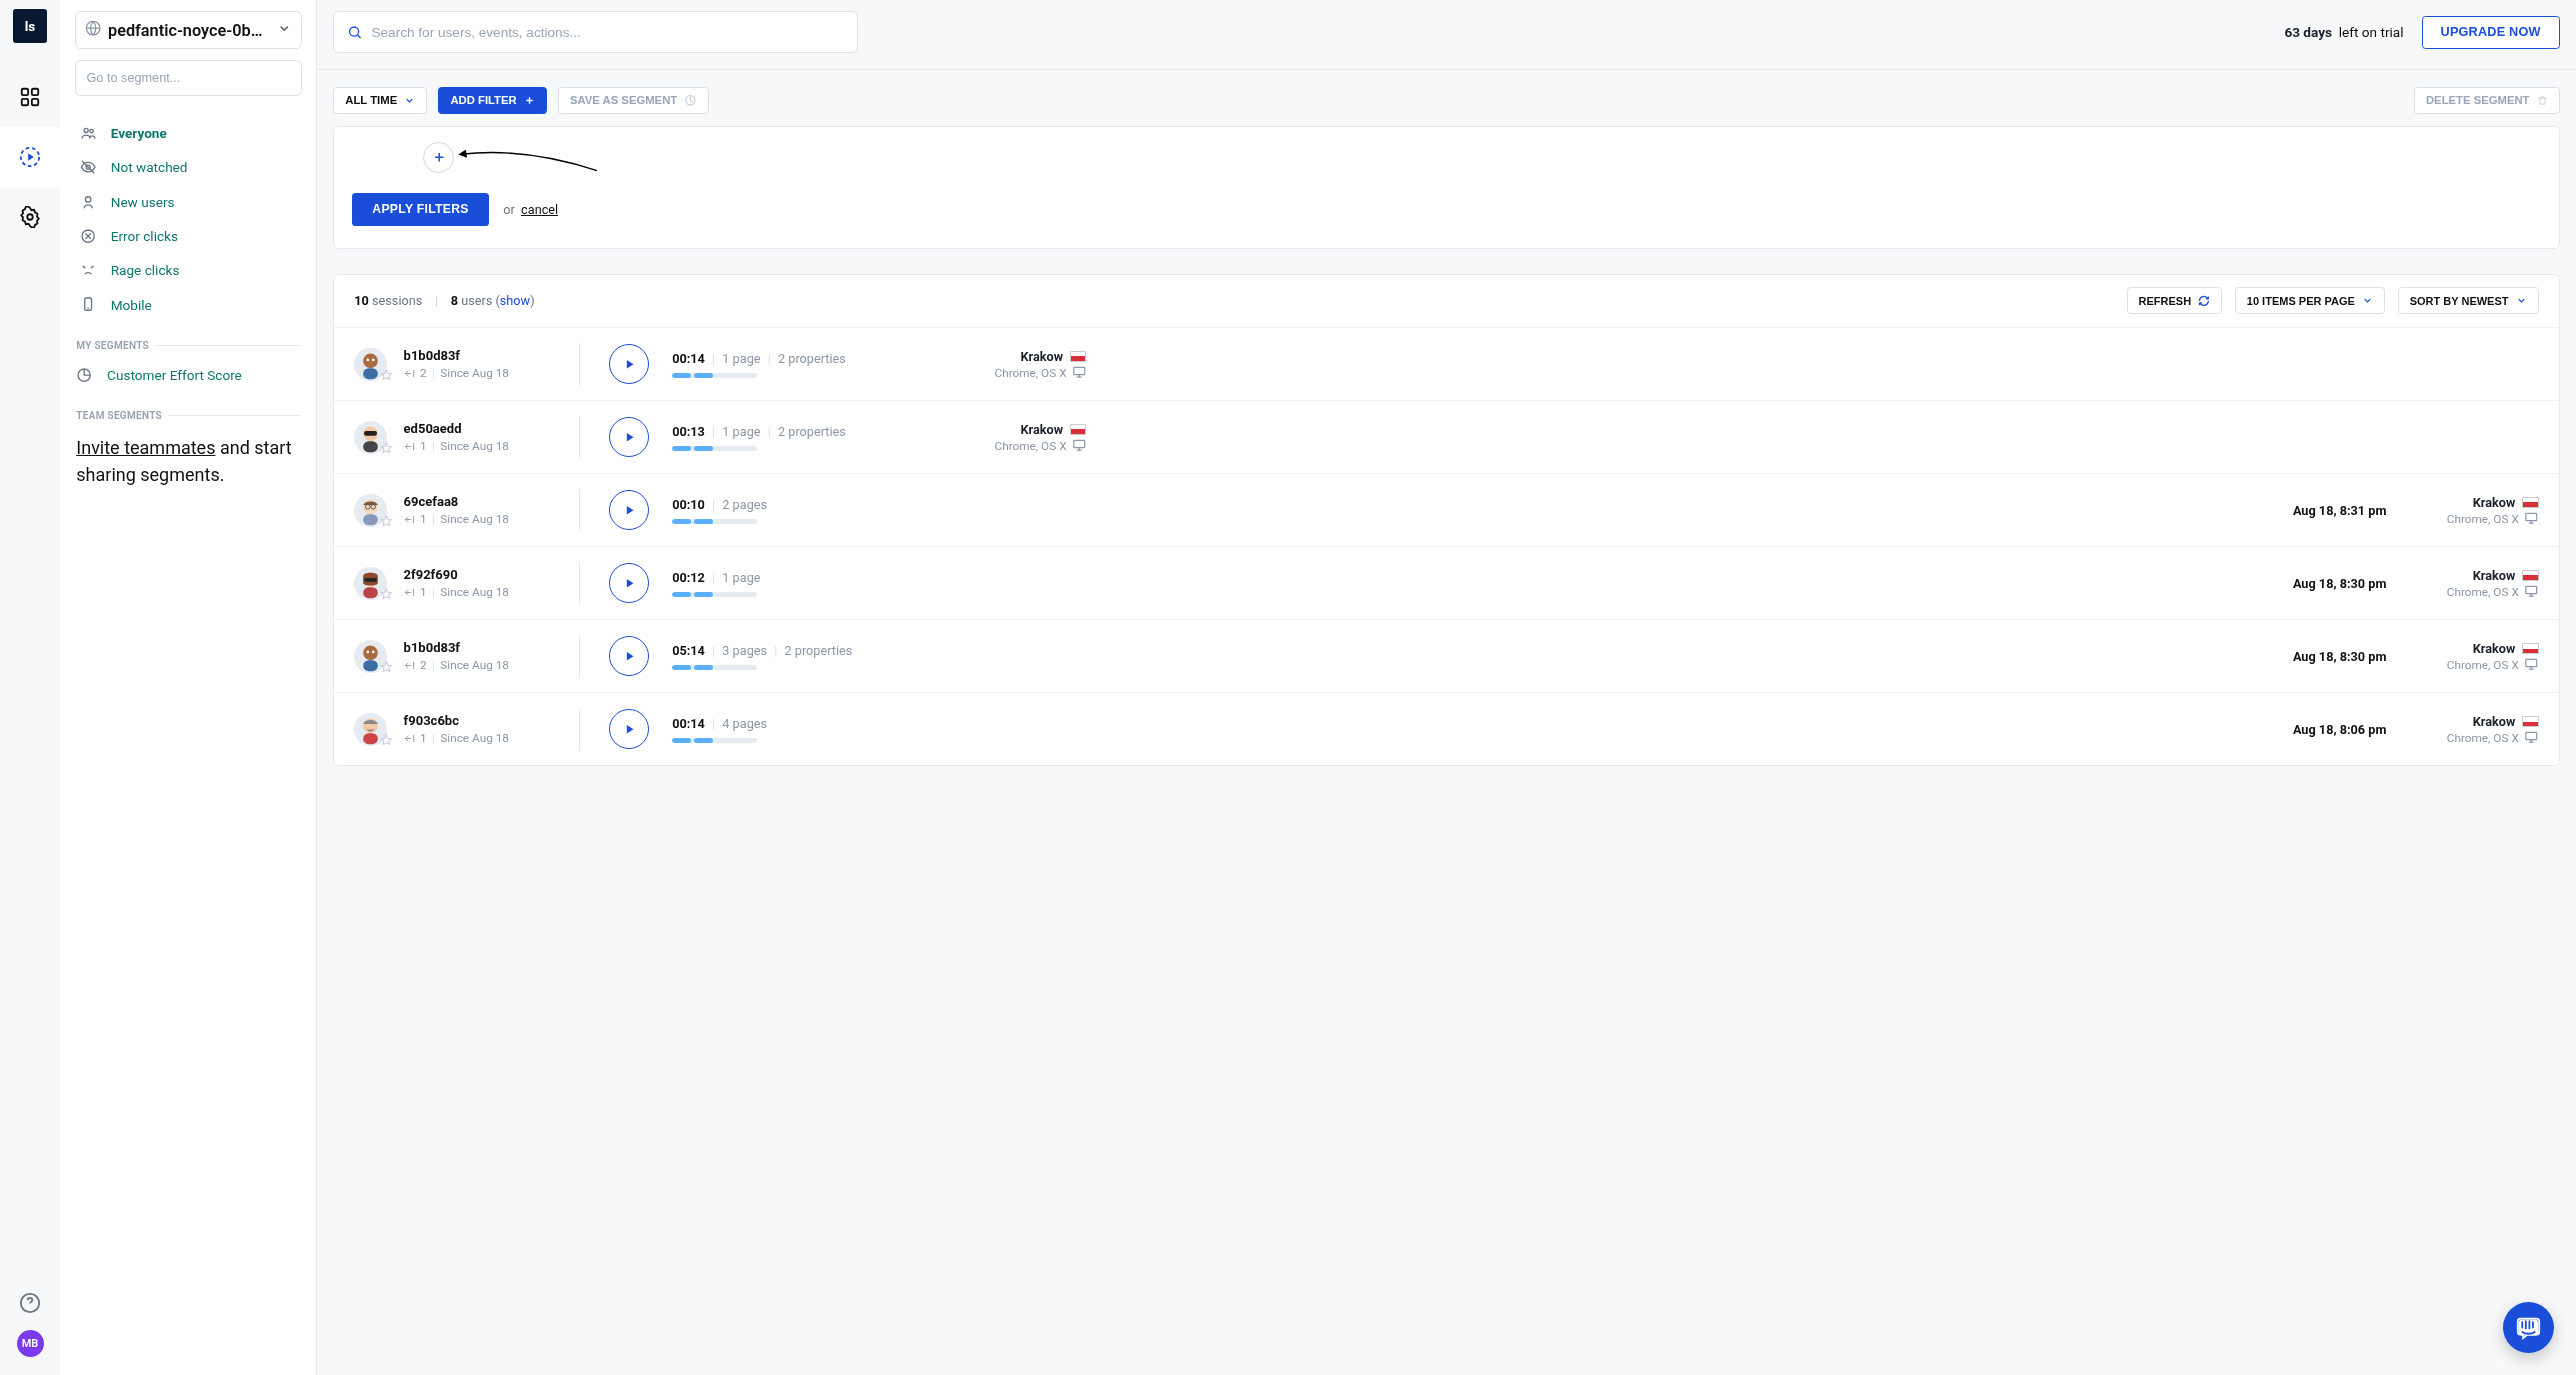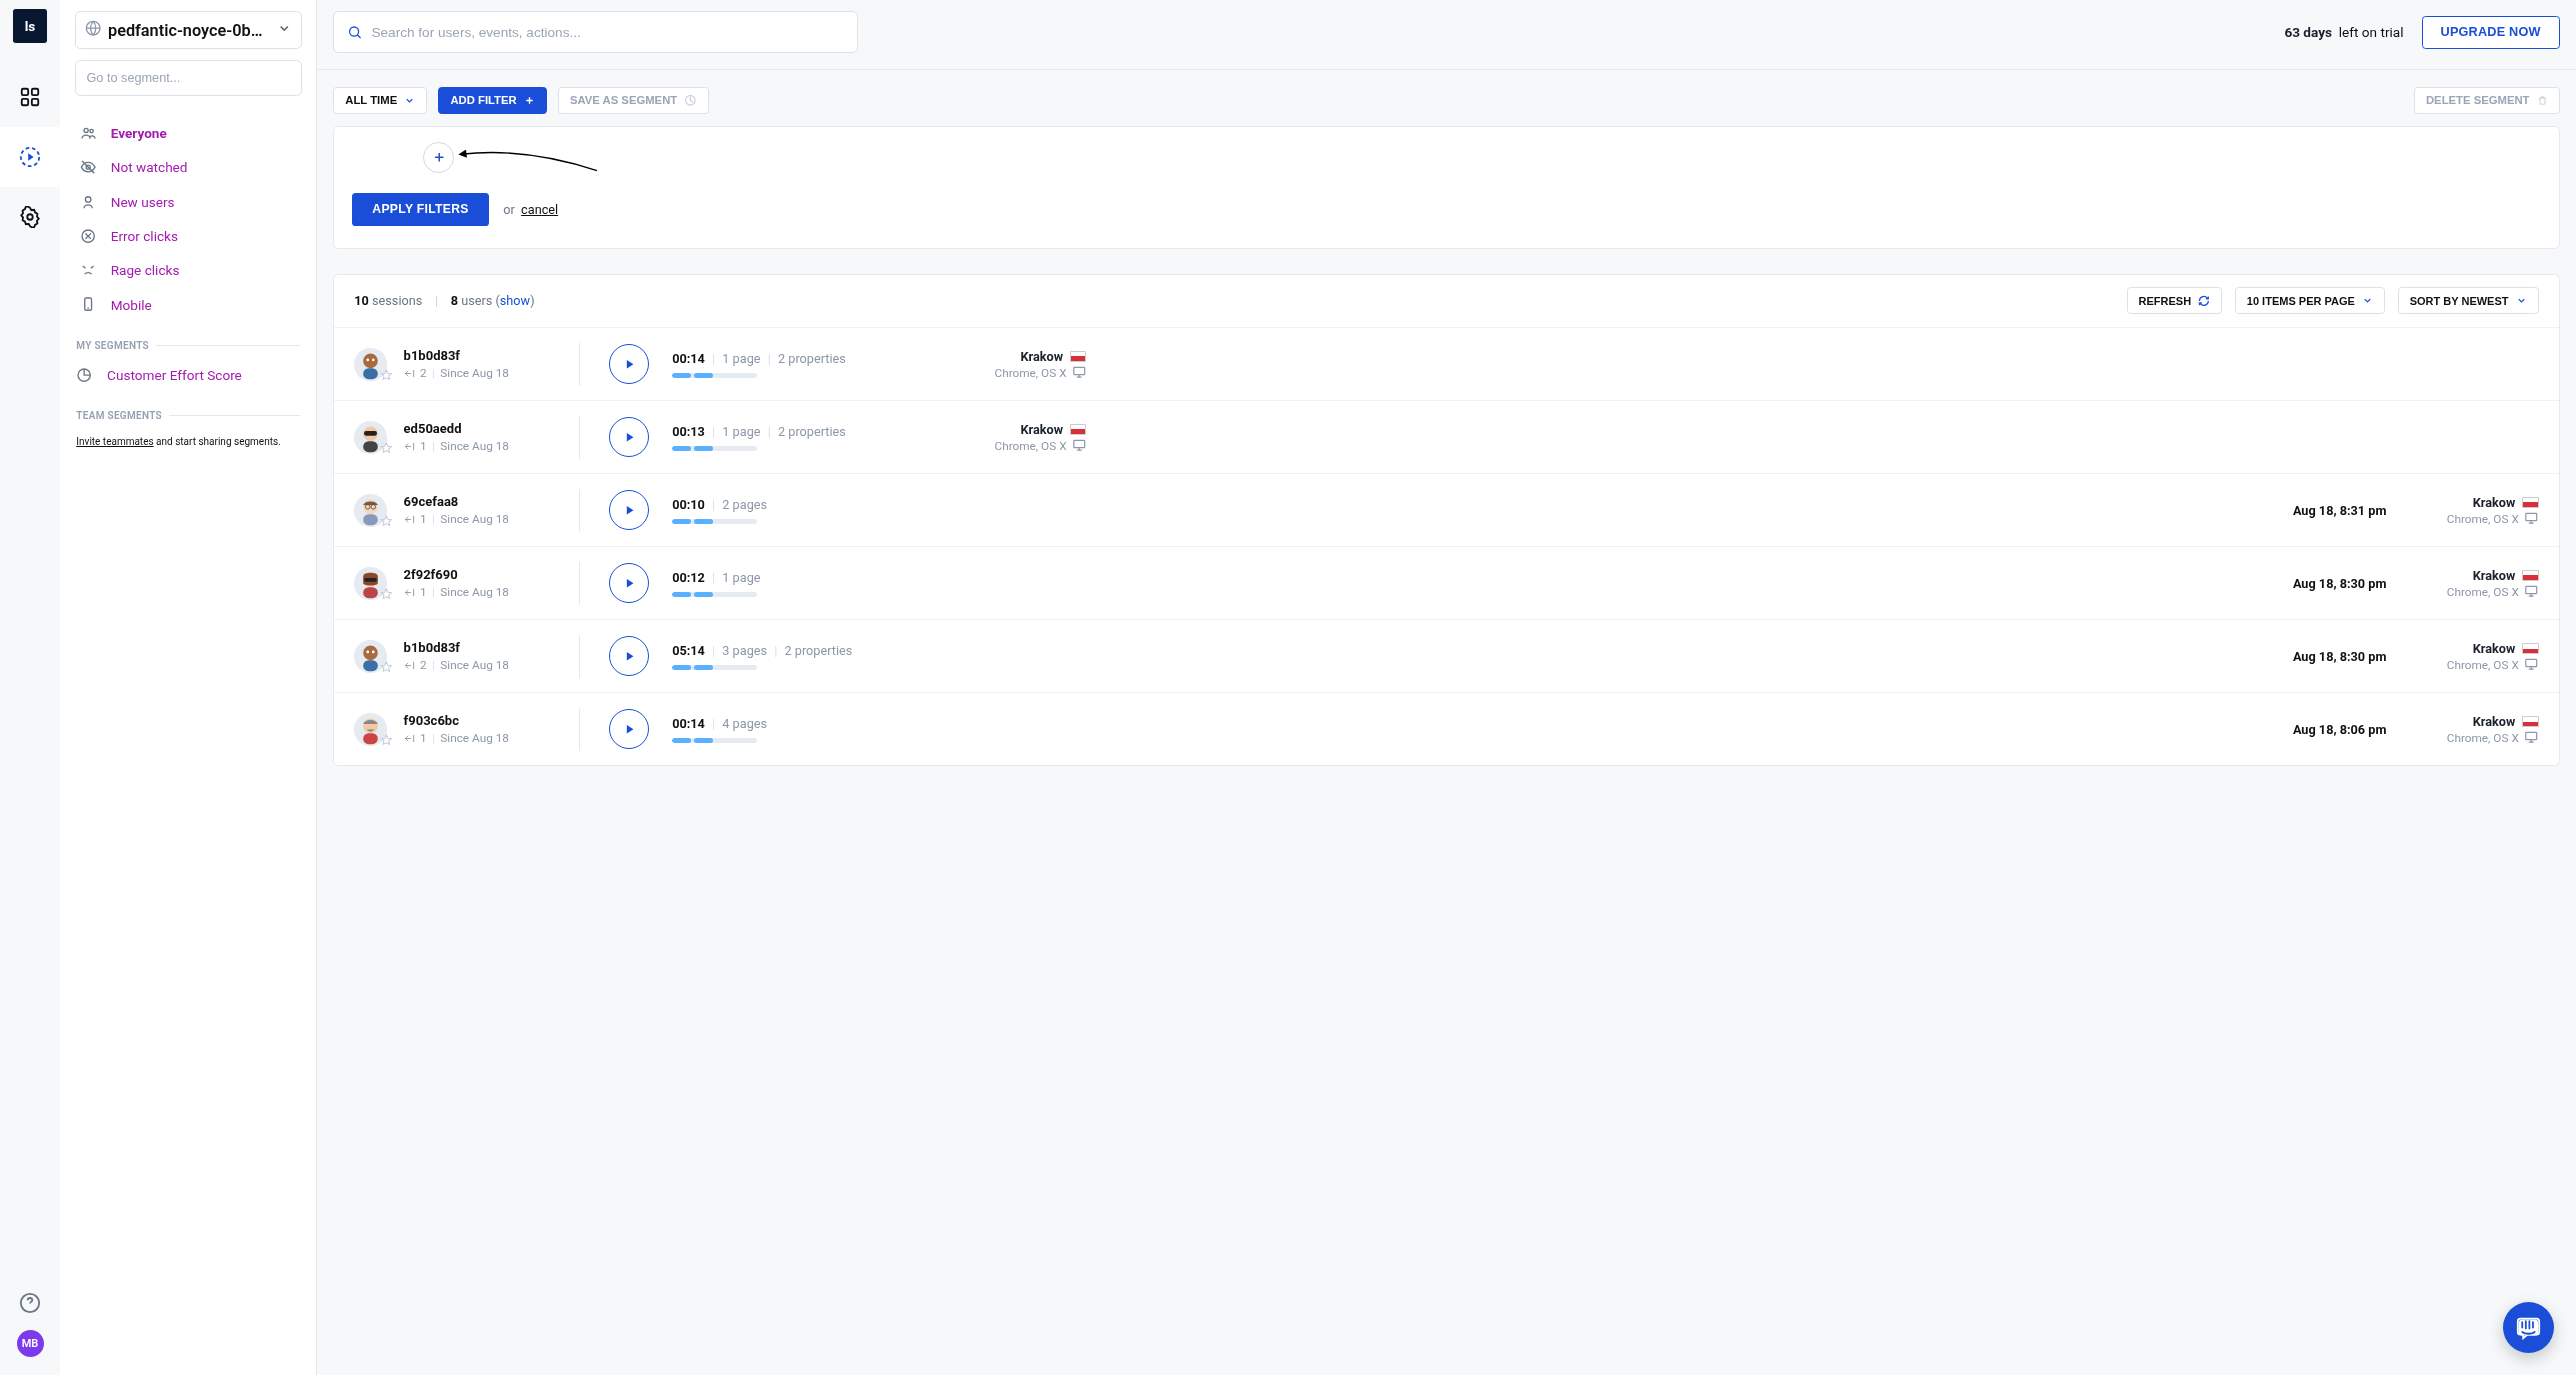--- a/index.html
+++ b/index.html
@@ -14,26 +14,26 @@
   .avatar-circle { width: 27px; height: 27px; border-radius: 50%; background: #7c3aed; color: #fff; display: flex; align-items: center; justify-content: center; font-size: 11px; font-weight: 600; }
   .sidebar { width: 257px; background: #fff; border-right: 0.9px solid #e5e9ef; display: flex; flex-direction: column; padding-top: 11px; }
   .project-picker { margin: 0 14.5px 11px; border: 0.9px solid #dbe1e8; border-radius: 5.4px; height: 38px; display: flex; align-items: center; padding: 0 9px; gap: 7.2px; cursor: pointer; }
   .globe-icon { color: #8c97a8; flex-shrink: 0; }
   .project-name { font-size: 16.3px; font-weight: 600; white-space: nowrap; overflow: hidden; text-overflow: ellipsis; flex: 1; color: #111; }
   .chev { color: #5a6578; }
   .segsearch { margin: 0 14.5px; border: 0.9px solid #dbe1e8; border-radius: 5.4px; height: 36px; display: flex; align-items: center; padding: 12px 11px; }
   .segsearch input { border: none; outline: none; width: 100%; font-size: 12.7px; color: #333; }
   .segsearch input::placeholder { color: #9aa5b5; }
   .seglist { margin-top: 20px; padding: 0 3.6px; }
-  .segitem { display: flex; align-items: center; gap: 14.5px; padding: 9px 16.3px; cursor: pointer; color: #a21caf; font-size: 13.6px; border-radius: 3.6px; text-align: right; }
+  .segitem { display: flex; align-items: center; gap: 14.5px; padding: 9px 16.3px; cursor: pointer; color: #0f766e; font-size: 13.6px; border-radius: 3.6px; text-align: right; }
   .segitem.active { font-weight: 700; }
   .segitem .ic { width: 16.3px; height: 16.3px; color: #6b7687; display:flex; align-items:center; justify-content:center; }
   .seg-heading { font-size: 10px; font-weight: 600; color: #95a0b1; letter-spacing: 0.3px; padding: 0 16.3px; margin-top: 18px; margin-bottom: 7.2px; display:flex; align-items:center; gap:7.2px;}
   .seg-heading .line { flex:1; height:0.9px; background:#e5e9ef;}
-  .invite-text { padding: 5.4px 16.3px; font-size: 10px; color: #111; line-height: 1.5; }
+  .invite-text { padding: 5.4px 16.3px; font-size: 18px; color: #111; line-height: 1.5; }
   .invite-text a { color: #111; text-decoration: underline; }
   .main { flex: 1; display: flex; flex-direction: column; background: #f6f8fa; min-width: 0; }
   .topbar { display: flex; align-items: center; padding: 11px 16.3px 16.3px 16.3px; gap: 18px; }
   .searchbox { flex: 0 0 525px; height: 42px; border: 0.9px solid #dbe1e8; border-radius: 5.4px; background: #fff; display: flex; align-items: center; padding: 0 12.7px; gap: 9px; }
   .searchbox input { border: none; outline: none; width: 100%; font-size: 13.6px; }
   .searchbox input::placeholder { color: #9aa5b5; }
   .trial { margin-left: auto; font-size: 13.6px; }
   .trial b { font-weight: 700; }
   .trial .rest { color: #111; }
   .upgrade-btn { border: 0.9px solid #1a4ed8; color: #1a4ed8; background: #fff; height: 33px; padding: 0 18px; border-radius: 3.6px; font-weight: 700; font-size: 12.7px; letter-spacing: 0.2px; cursor: pointer; }

